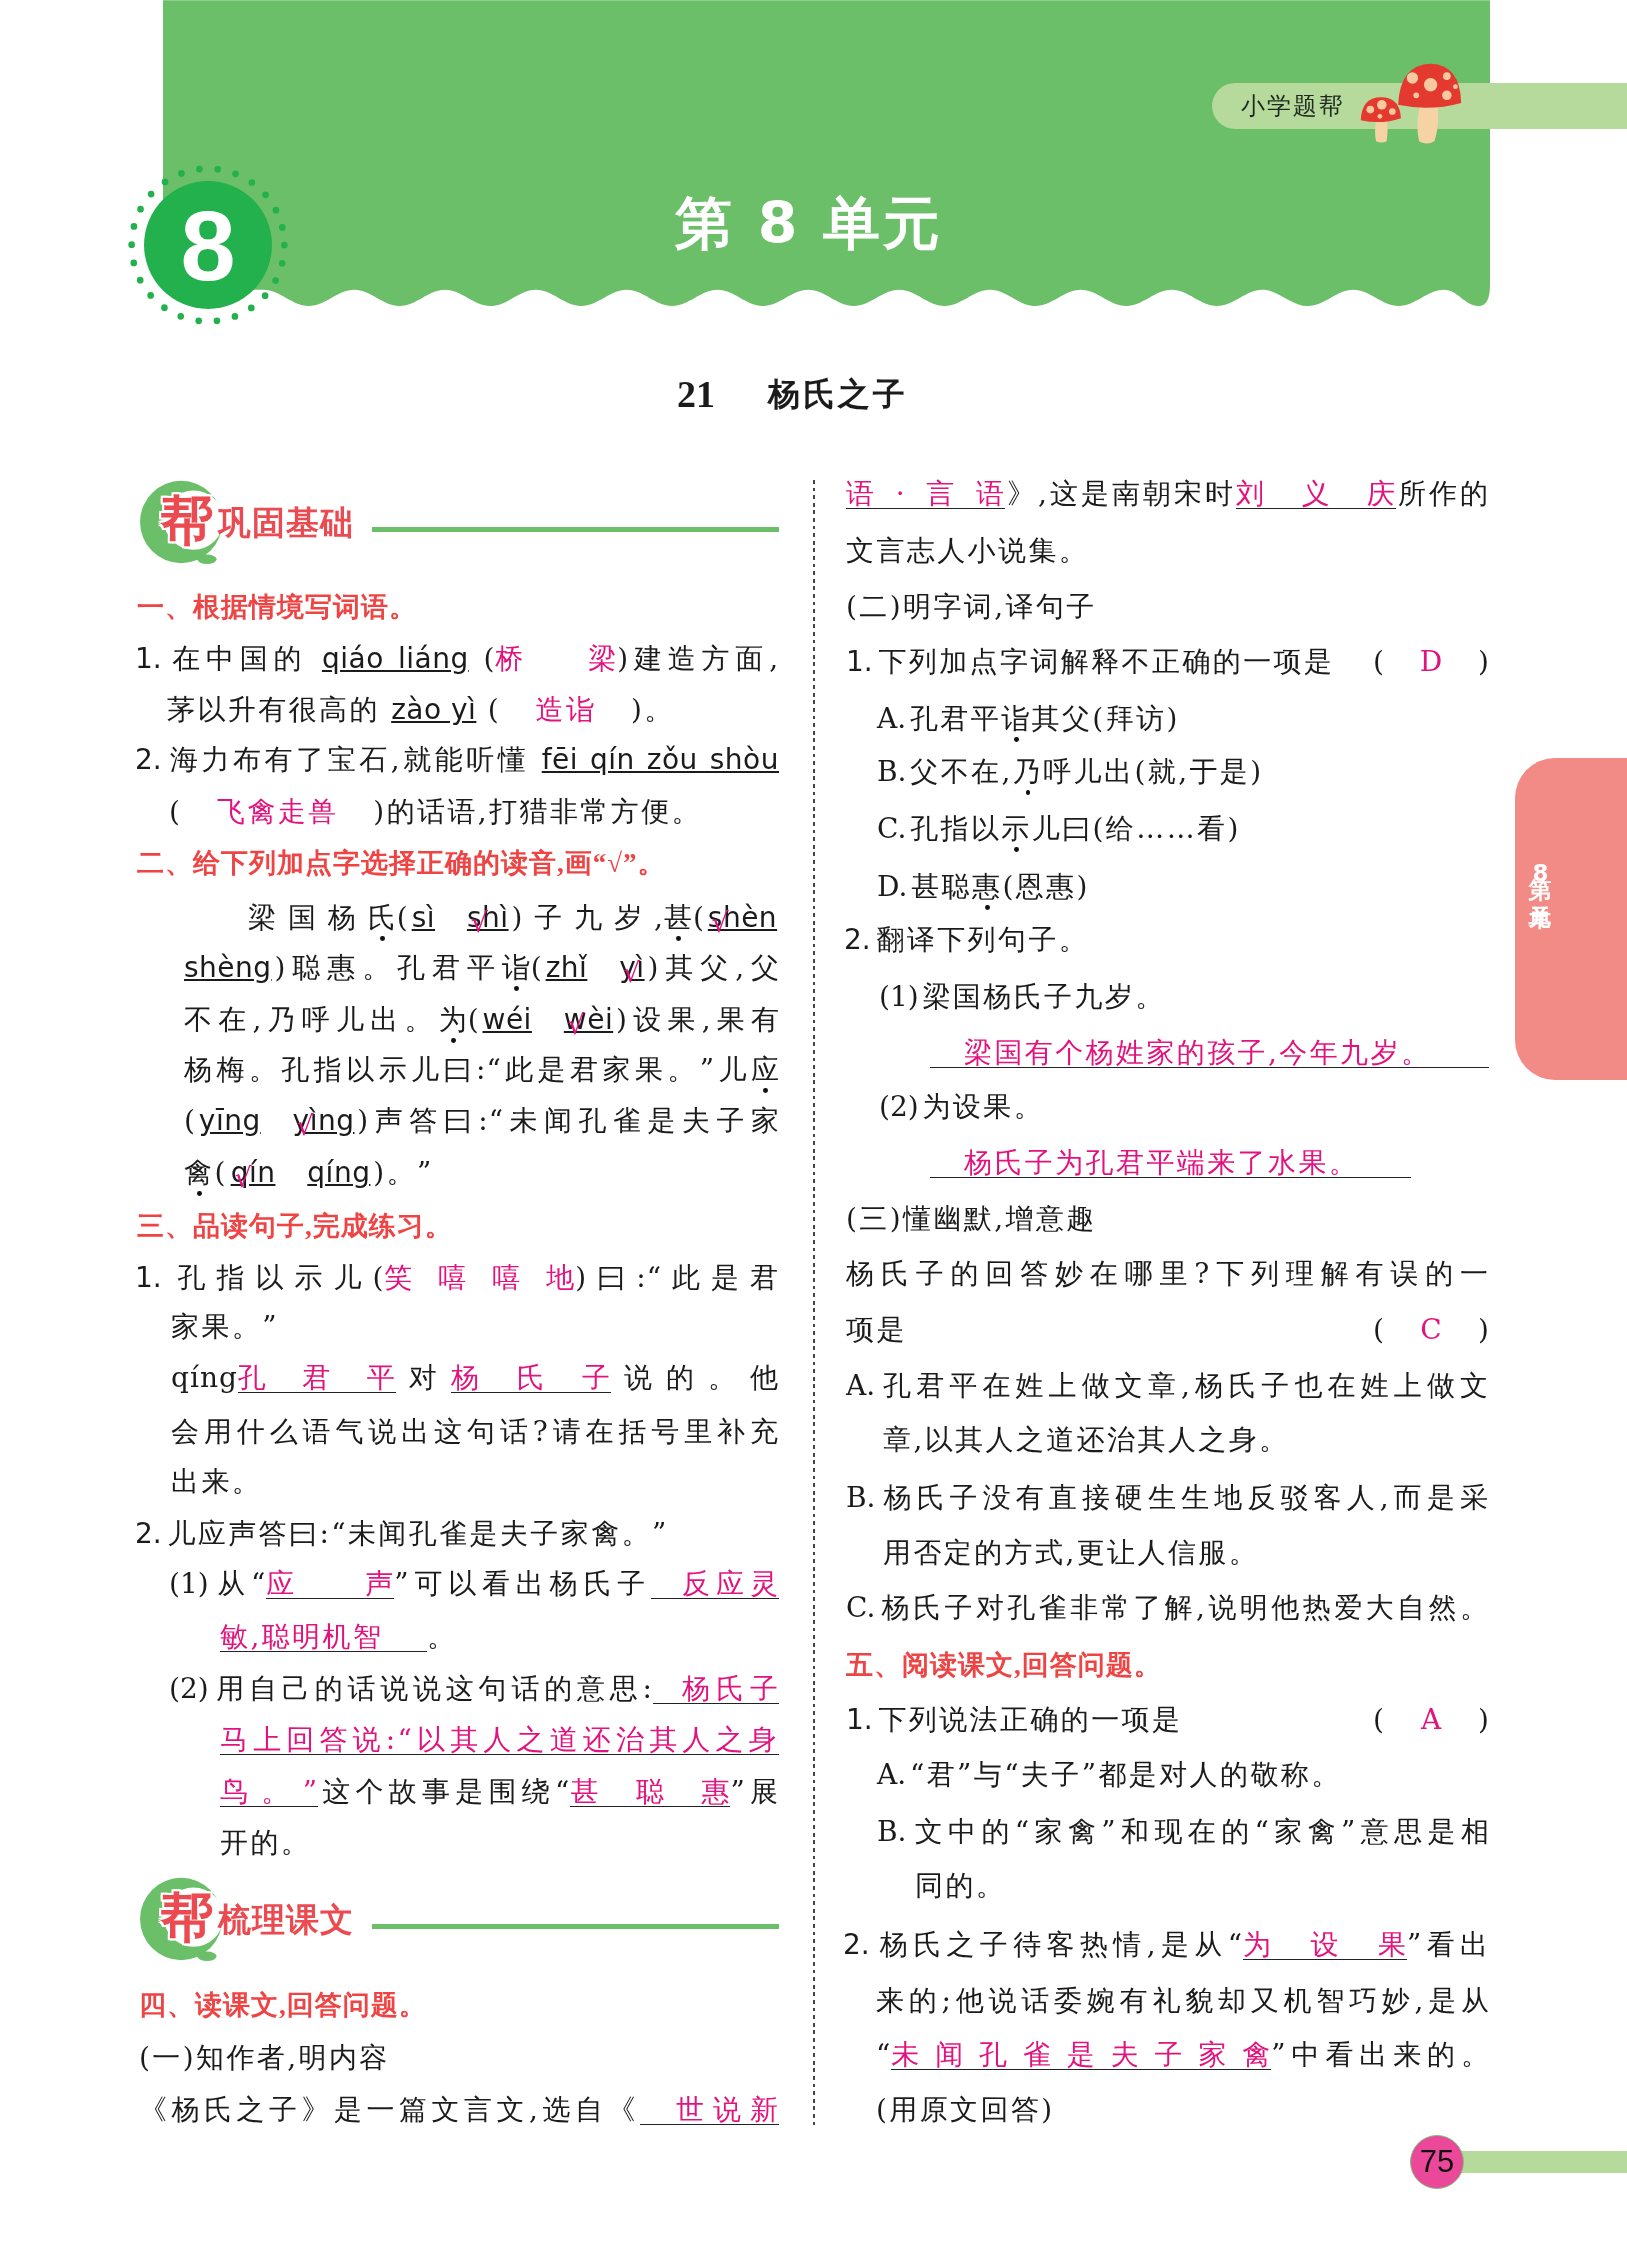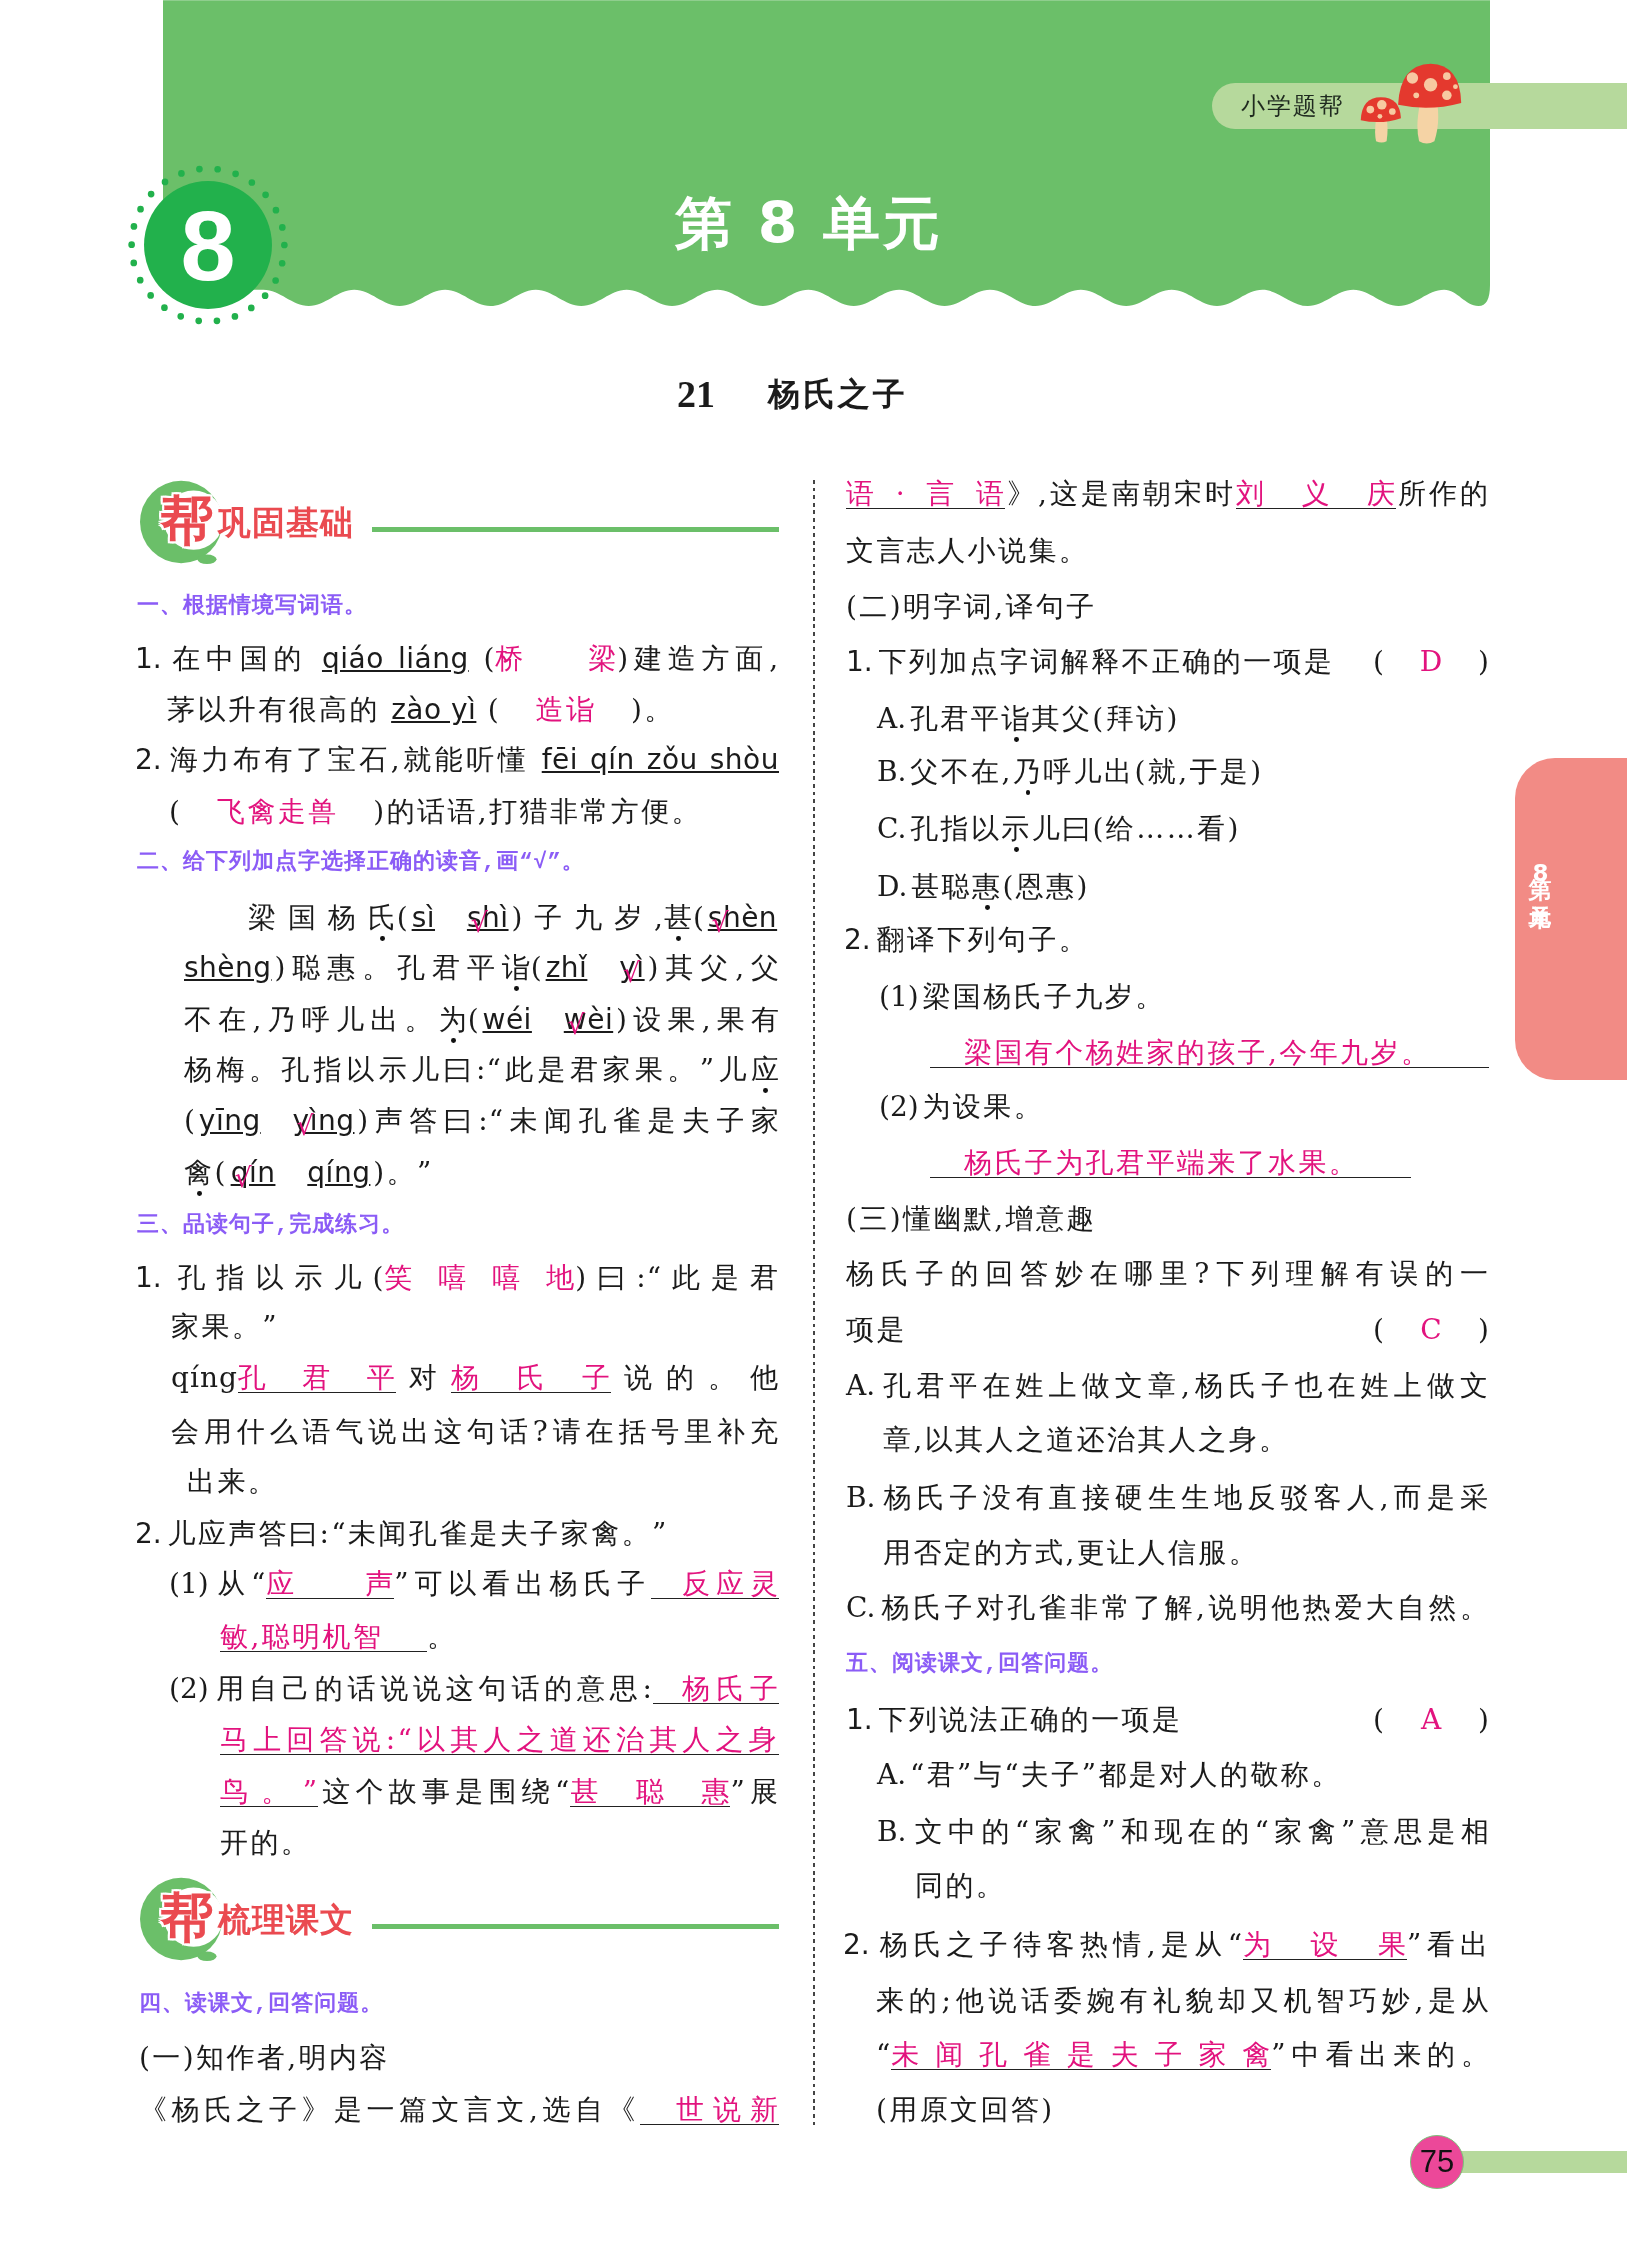--- a/index.html
+++ b/index.html
@@ -30,21 +30,21 @@
   
   .sechead { position:absolute; left:134px; width:645px; height:88px; }
   .sec-c { position:absolute; left:4.8px; top:0; }
   .sec-badge { position:absolute; left:26px; top:10.5px; font-family:"DejaVu Sans",sans-serif; font-weight:bold; font-size:54px; line-height:63px; color:#ea4a50;
     text-shadow:1.9px 0 #fff,-1.9px 0 #fff,0 1.9px #fff,0 -1.9px #fff,1.9px 1.9px #fff,-1.9px -1.9px #fff,1.9px -1.9px #fff,-1.9px 1.9px #fff; }
   .sec-title { position:absolute; left:84px; top:25px; font-family:"DejaVu Sans",sans-serif; font-weight:bold; font-size:33px; line-height:40px; color:#ea4a50; letter-spacing:1px; }
   .sec-rule { position:absolute; left:238px; top:49px; width:407px; height:4.8px; background:#6bbf69; }
   
   .ln { position:absolute; height:38px; line-height:38px; font-size:28px; letter-spacing:2.4px; white-space:nowrap; }
   .j { text-align:justify; text-align-last:justify; letter-spacing:1px; white-space:normal; }
-  .blue { color:#8b5cf6; font-family:Liberation Mono, monospace; font-weight:bold; letter-spacing:1px; font-size:22px; }
+  .blue { color:#ef4444; font-family:Liberation Serif, serif; font-weight:bold; letter-spacing:1px; font-size:27px; }
   .pin { font-family:"DejaVu Sans","Liberation Sans",sans-serif; letter-spacing:0.5px;text-decoration:underline; }
   .num { font-family:"DejaVu Sans","Liberation Sans",sans-serif; margin-right:5.7px; letter-spacing:0; }
   .lbl { margin-right:3.8px; letter-spacing:0; }
   .blank { display:inline-block; border-bottom:1.4px solid #222; color:#e2137e; line-height:31px; height:31px; white-space:nowrap;
     vertical-align:baseline; text-indent:0; box-sizing:border-box; }
   .blank.c { text-align:center; }
   .blank.bj { text-align:justify; text-align-last:justify; }
   .pans { display:inline-block; color:#e2137e; text-align:center; text-indent:0; }
   .dot { position:relative; display:inline-block; text-indent:0; }
   .dot::after { content:""; position:absolute; left:50%; bottom:-3.8px; width:4.8px; height:4.8px; margin-left:-2.4px; border-radius:50%; background:#111; }
@@ -171,21 +171,21 @@
 
 <div class="ln blue" style="top:1207px;left:137px">三、品读句子,完成练习。</div>
 <div class="ln j" style="top:1259px;left:135px;width:644px">
   <span class="num">1.</span><span>孔指以示儿(</span><span class="pans" style="width:191px">笑嘻嘻地</span><span>)曰:“此是君</span>
 </div>
 <div class="ln" style="top:1308px;left:171px">家果。”</div>
 <div class="ln j" style="top:1359px;left:171px;width:608px">
   <span>qíng</span><span class="blank c" style="width:158px">孔君平</span><span>对</span><span class="blank c" style="width:160px">杨氏子</span><span>说的。他</span>
 </div>
 <div class="ln j" style="top:1413px;left:171px;width:608px">会用什么语气说出这句话?请在括号里补充</div>
-<div class="ln" style="top:1463px;left:187px">出来。</div>
+<div class="ln" style="top:1463px;left:171px">出来。</div>
 <div class="ln" style="top:1515px;left:135px">
   <span class="num">2.</span><span>儿应声答曰:“未闻孔雀是夫子家禽。”</span>
 </div>
 <div class="ln j" style="top:1565px;left:169px;width:610px">
   <span class="lbl">(1)</span><span>从“</span><span class="blank c" style="width:128px">应声</span><span>”可以看出杨氏子</span><span class="blank" style="width:128px;padding-left:31px">反应灵</span>
 </div>
 <div class="ln" style="top:1618px;left:220px">
   <span class="blank" style="width:207px">敏,聪明机智</span><span>。</span>
 </div>
 <div class="ln j" style="top:1670px;left:169px;width:610px">

